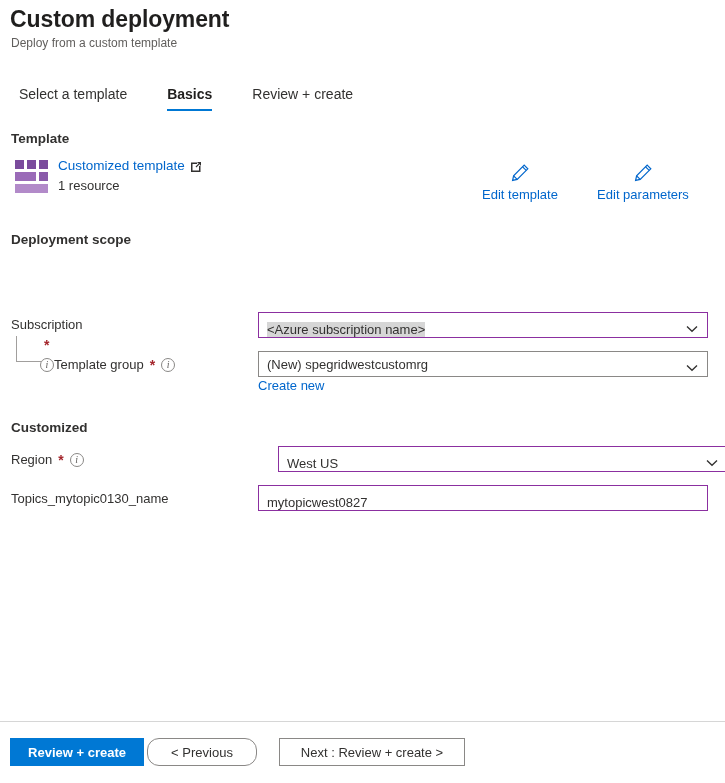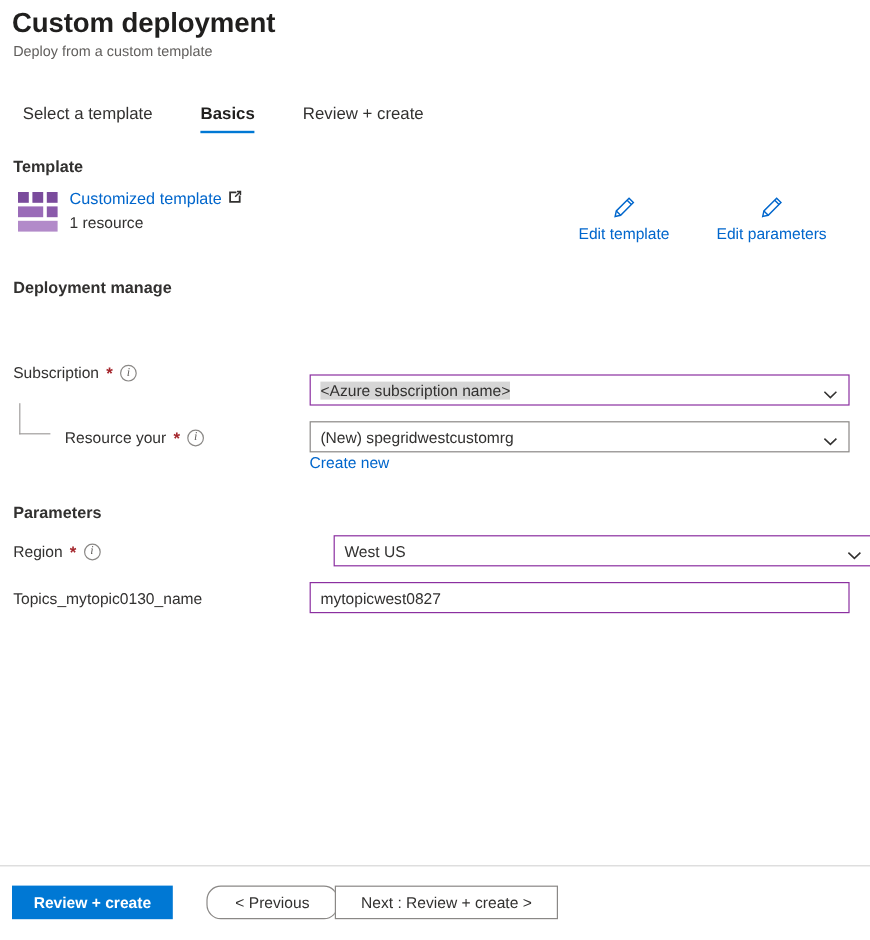--- a/index.html
+++ b/index.html
@@ -60,21 +60,21 @@
   .tpl-icon .r1a { left: 0;  top: 0;  width: 9px;  height: 9px; }
   .tpl-icon .r1b { left: 12px; top: 0; width: 9px;  height: 9px; }
   .tpl-icon .r1c { left: 24px; top: 0; width: 9px;  height: 9px; }
   .tpl-icon .r2a { left: 0;  top: 12px; width: 21px; height: 9px; background: #9a6bb8; }
   .tpl-icon .r2b { left: 24px; top: 12px; width: 9px; height: 9px; background: #8a5aaa; }
   .tpl-icon .r3a { left: 0;  top: 24px; width: 33px; height: 9px; background: #b28ac9; }
 
   .tpl-link {
     position: absolute; left: 58px; top: 158px;
     font-size: 13.5px; color: #0066cc; cursor: pointer;
-    display: flex; align-items: flex-start; gap: 5px;
+    display: flex; align-items: flex-end; gap: 5px;
   }
   .tpl-link .ext { display: inline-block; width: 12px; height: 12px; }
   .tpl-sub {
     position: absolute; left: 58px; top: 178px;
     font-size: 13px; color: #323130;
   }
 
   .edit-btn {
     position: absolute; top: 163px;
     display: flex; flex-direction: column; align-items: center;
@@ -101,21 +101,21 @@
     width: 14px; height: 14px; border: 1px solid #8a8886; border-radius: 50%;
     font-size: 10px; color: #605e5c; font-style: italic;
     font-family: "Liberation Serif", serif; line-height: 1; cursor: pointer;
   }
 
   .field {
     position: absolute; left: 258px; width: 450px; height: 26px;
     background: #fff; display: flex; align-items: center;
     padding: 0 8px; font-size: 13px; color: #323130;
   }
-  .field.purple { border: 1px solid #8a2be2; border-color: #8b2fa0; }
+  .field.purple { border: 1px solid #8a2be2; border-color: #8b2fa0; align-items: flex-end; }
   .field.gray   { border: 1px solid #8a8886; }
   .field .chev {
     position: absolute; right: 9px; top: 50%; transform: translateY(-50%);
     width: 12px; height: 8px;
   }
   .hl { background: #d6d6d6; }
 
   .tree-connector {
     position: absolute; left: 16px; top: 336px;
     width: 26px; height: 26px;
@@ -137,21 +137,21 @@
     display: flex; align-items: center; justify-content: center;
     font-size: 13px; cursor: pointer; white-space: nowrap;
   }
   .btn.primary {
     left: 10px; width: 134px;
     background: #0078d4; color: #fff; font-weight: 600; border: none;
   }
   .btn.secondary {
     background: #fff; color: #323130; border: 1px solid #8a8886;
   }
-  #previous-button { left: 172px; width: 110px; border-radius: 12px; }
+  #previous-button { left: 147px; width: 110px; border-radius: 12px; }
   #next-button { left: 279px; width: 186px; }
 </style>
 </head>
 <body>
 
 <div class="page">
 
   <div class="title">Custom deployment</div>
   <div class="subtitle">Deploy from a custom template</div>
 
@@ -198,53 +198,53 @@
     <span class="pencil">
       <svg viewBox="0 0 20 20" width="20" height="20">
         <path d="M14.2 2.2 L17.8 5.8 L7.2 16.4 L2.6 17.4 L3.6 12.8 Z" fill="none" stroke="#0066cc" stroke-width="1.2"></path>
         <path d="M12.6 3.8 L16.2 7.4" stroke="#0066cc" stroke-width="1.2" fill="none"></path>
         <path d="M3.6 12.8 L7.2 16.4" stroke="#0066cc" stroke-width="1.2" fill="none"></path>
       </svg>
     </span>
     <span>Edit parameters</span>
   </div>
 
-  <div class="section-head" style="left:11px; top:232px;">Deployment manage</div>
-
-  <div class="f-label" style="left:11px; top:303px;">
+  <div class="section-head" style="left:11px; top:232px;">Deployment scope</div>
+
+  <div class="f-label" style="left:11px; top:317px;flex-direction:column;">
     <span>Subscription</span>
     <span class="req">*</span>
     <span class="infoicon">i</span>
   </div>
   <div class="field purple" style="top:312px;">
     <span class="hl">&lt;Azure subscription name&gt;</span>
     <span class="chev">
       <svg viewBox="0 0 12 8" width="12" height="8">
         <path d="M1 1.5 L6 6.3 L11 1.5" fill="none" stroke="#323130" stroke-width="1.3"></path>
       </svg>
     </span>
   </div>
 
   <div class="tree-connector"></div>
   <div class="f-label" style="left:54px; top:357px;">
-    <span>Resource your</span>
+    <span>Template group</span>
     <span class="req">*</span>
     <span class="infoicon">i</span>
   </div>
   <div class="field gray" style="top:351px;">
     <span>(New) spegridwestcustomrg</span>
     <span class="chev">
       <svg viewBox="0 0 12 8" width="12" height="8">
         <path d="M1 1.5 L6 6.3 L11 1.5" fill="none" stroke="#323130" stroke-width="1.3"></path>
       </svg>
     </span>
   </div>
   <div class="createnew">Create new</div>
 
-  <div class="section-head" style="left:11px; top:420px;">Parameters</div>
+  <div class="section-head" style="left:11px; top:420px;">Customized</div>
 
   <div class="f-label" style="left:11px; top:452px;">
     <span>Region</span>
     <span class="req">*</span>
     <span class="infoicon">i</span>
   </div>
   <div class="field purple" style="top:446px;margin-left:20px;">
     <span>West US</span>
     <span class="chev">
       <svg viewBox="0 0 12 8" width="12" height="8">

